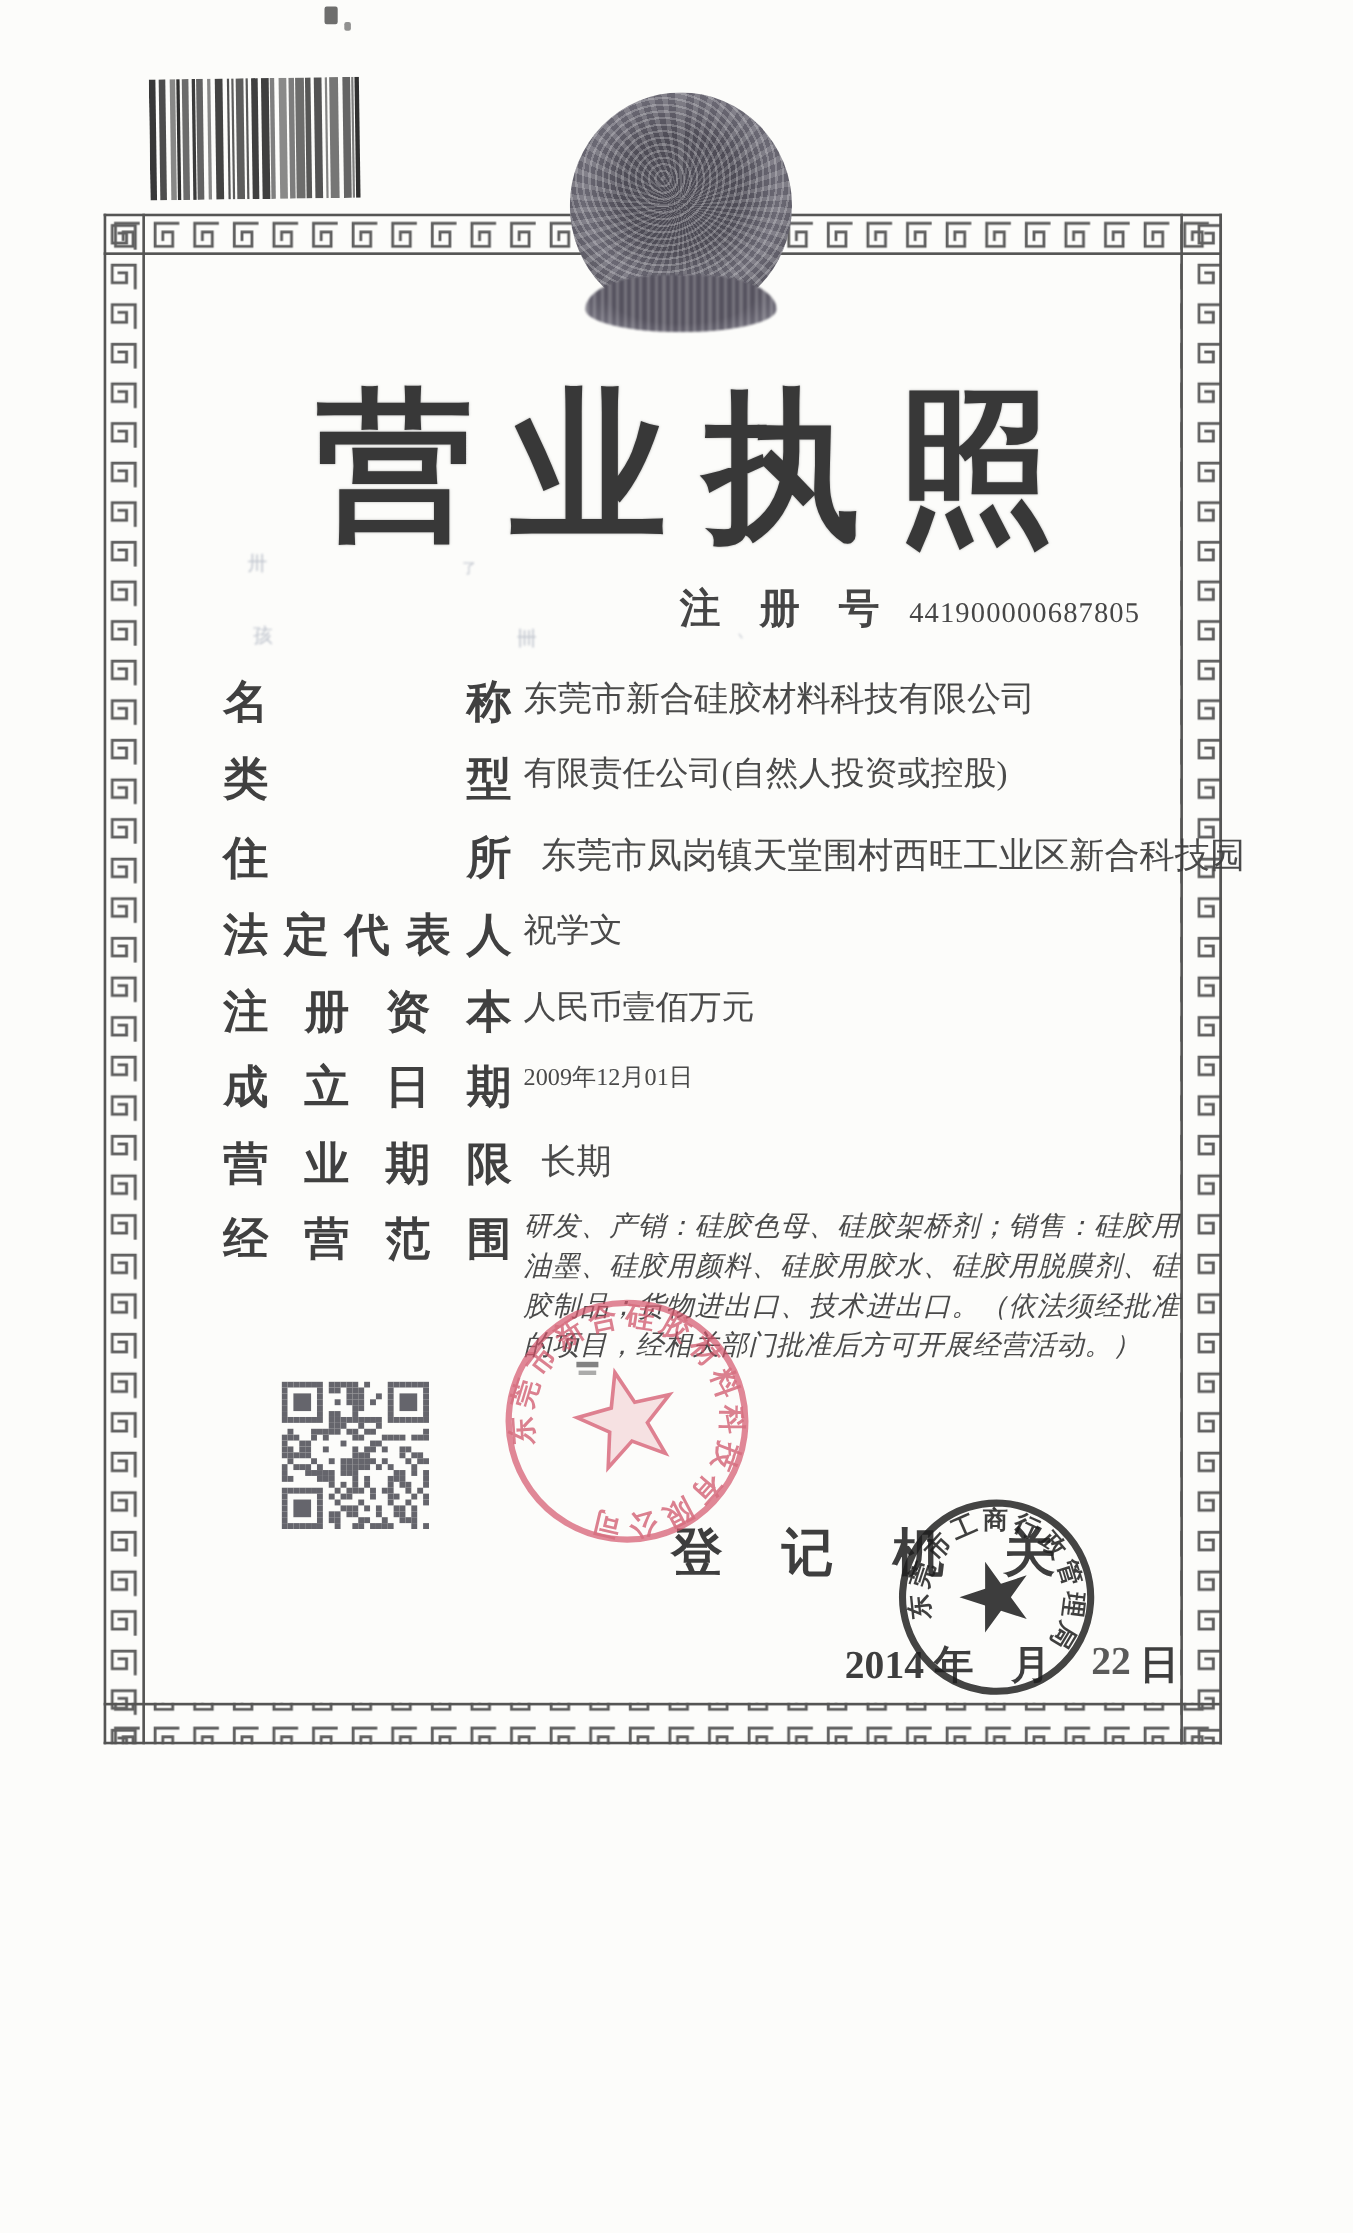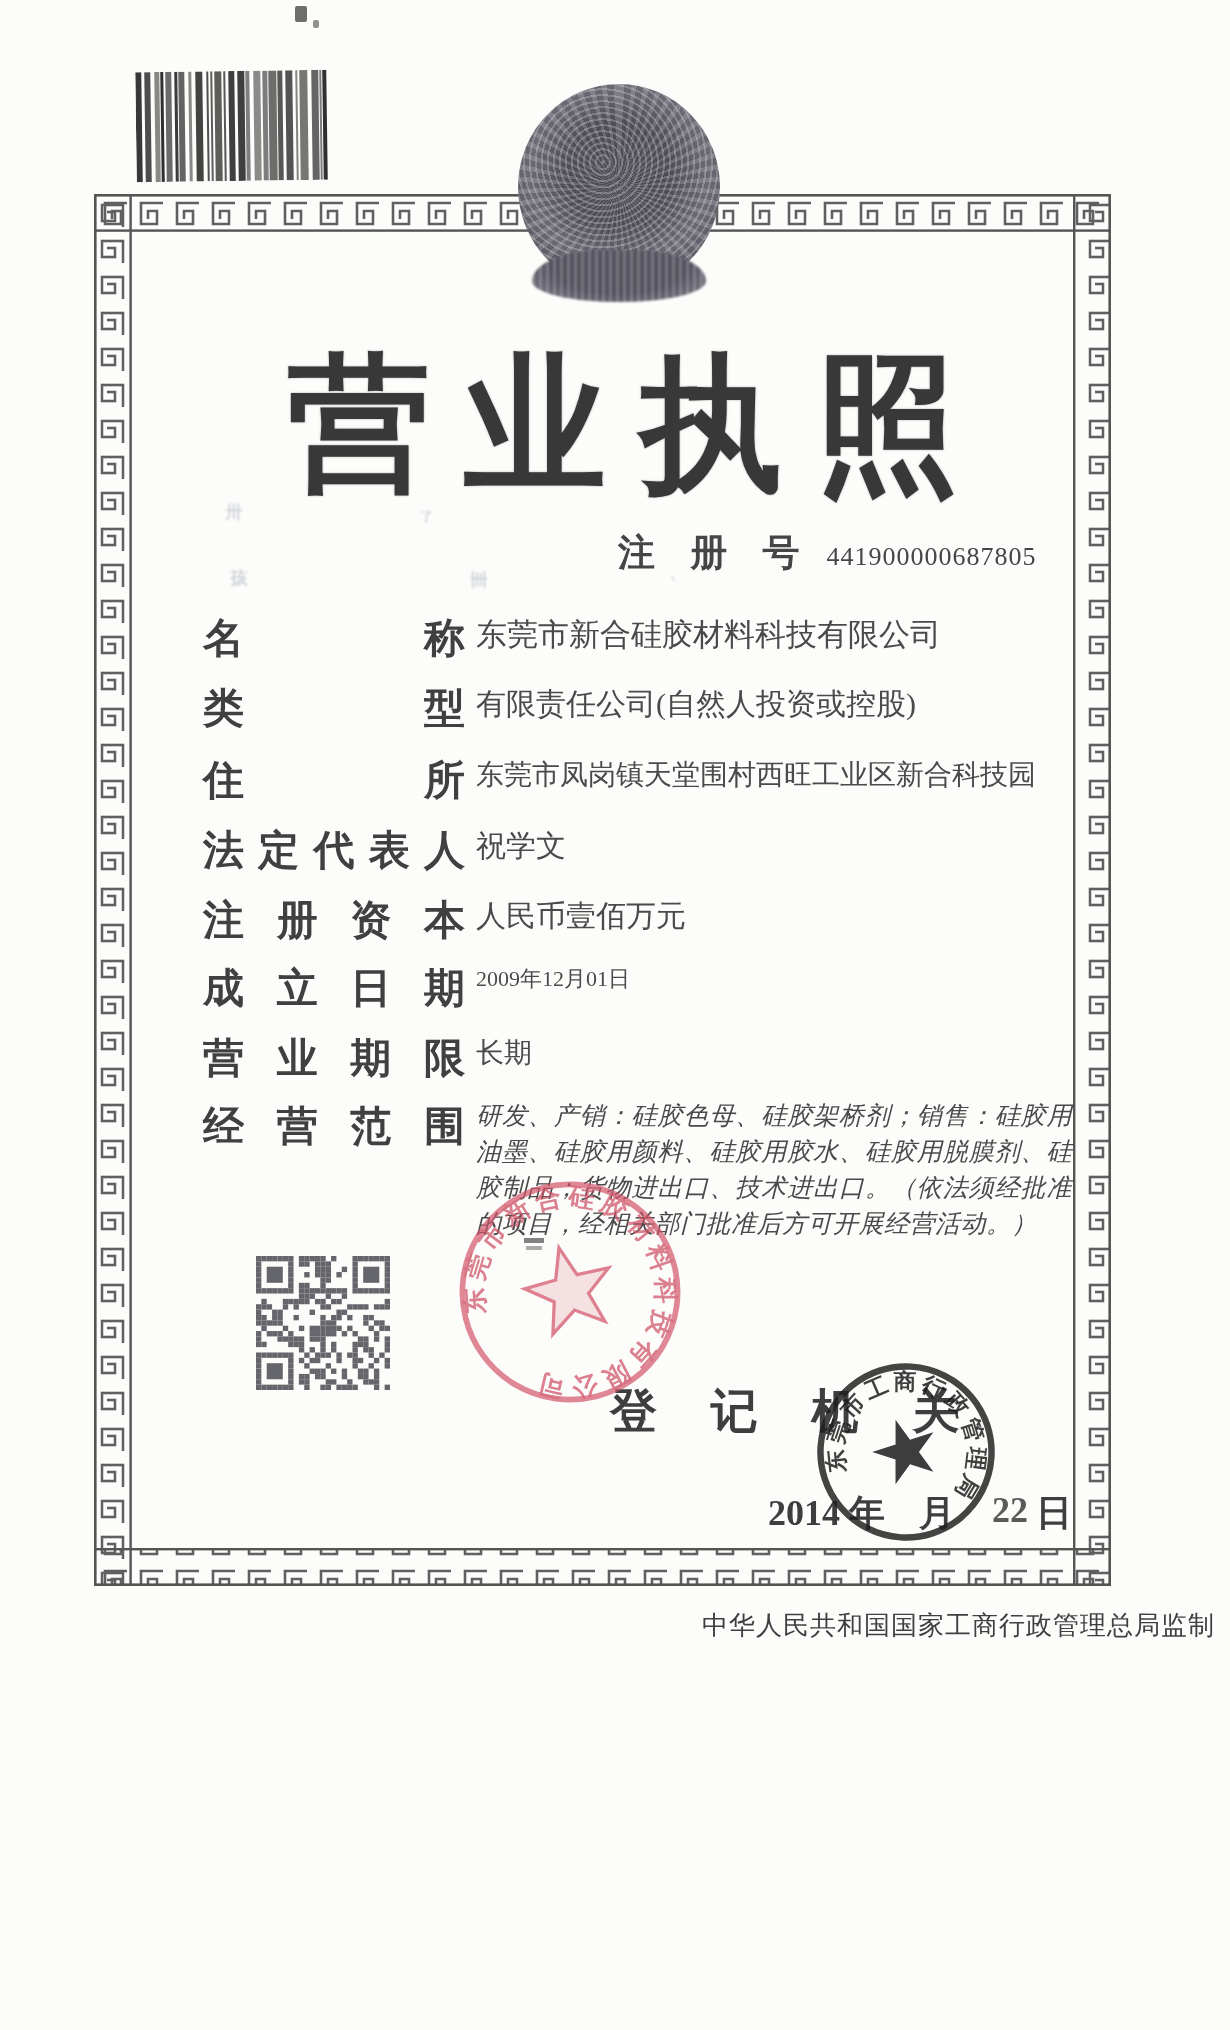--- a/index.html
+++ b/index.html
@@ -47,21 +47,21 @@
   #regline{position:absolute;left:618px;top:528px;white-space:nowrap;}
   #regline .lbl{font-size:37px;letter-spacing:13px;color:#454545;font-weight:600;}
   #regline .num{font-size:26px;color:#464646;letter-spacing:1px;margin-left:14px;
                 font-family:"Liberation Serif", serif;}
 
   
   .frow{position:absolute;left:0;width:1230px;}
   .flabel{position:absolute;left:203px;width:262px;font-size:41px;font-weight:700;color:#404040;
           text-align:justify;text-align-last:justify;text-justify:inter-character;line-height:1.1;}
   .fvalue{position:absolute;left:476px;font-size:30px;color:#4a4a4a;white-space:nowrap;line-height:1.2;}
-  .fvalue.small{font-size:28px;}
+  .fvalue.small{font-size:32px;margin-left:16px;}
   .fvalue.scope{font-size:25px;width:596px;white-space:normal;line-height:1.44;
                 letter-spacing:.5px;text-align:justify;font-style:italic;}
 
   
   #qr{position:absolute;left:256px;top:1256px;width:134px;height:134px;opacity:.82;
       filter:blur(.3px);}
 
   
   #companySeal{position:absolute;left:450px;top:1172px;z-index:6;opacity:.82;transform:rotate(-14deg);}
   #authoritySeal{position:absolute;left:814px;top:1360px;z-index:7;opacity:.92;transform:rotate(-18deg);}
@@ -497,14 +497,13 @@
     <defs>
       <path id="stampTextCircle" d="M29.5,92.5 a63,63 0 1,1 126,0 a63,63 0 1,1 -126,0" fill="none"></path>
     </defs>
     <circle cx="92.5" cy="92.5" r="86" fill="none" stroke="#1e1e1e" stroke-width="6.5" opacity=".9"></circle>
     <path d="M92.5,58.5 L100.1,82.0 L124.8,82.0 L104.9,96.5 L112.5,120.0 L92.5,105.5 L72.5,120.0 L80.1,96.5 L60.2,82.0 L84.9,82.0 Z" fill="#1b1b1b" opacity=".92"></path>
     <text font-size="23" fill="#1e1e1e" letter-spacing="3.5" opacity=".92" font-family="Liberation Serif, serif" font-weight="700">
       <textPath href="#stampTextCircle" startOffset="0">东莞市工商行政管理局</textPath>
     </text>
   </svg>
 
-  <div id="footerR">中华人民共和国国家工商行政管理总局监制</div>
 </div>
 
 </body></html>

